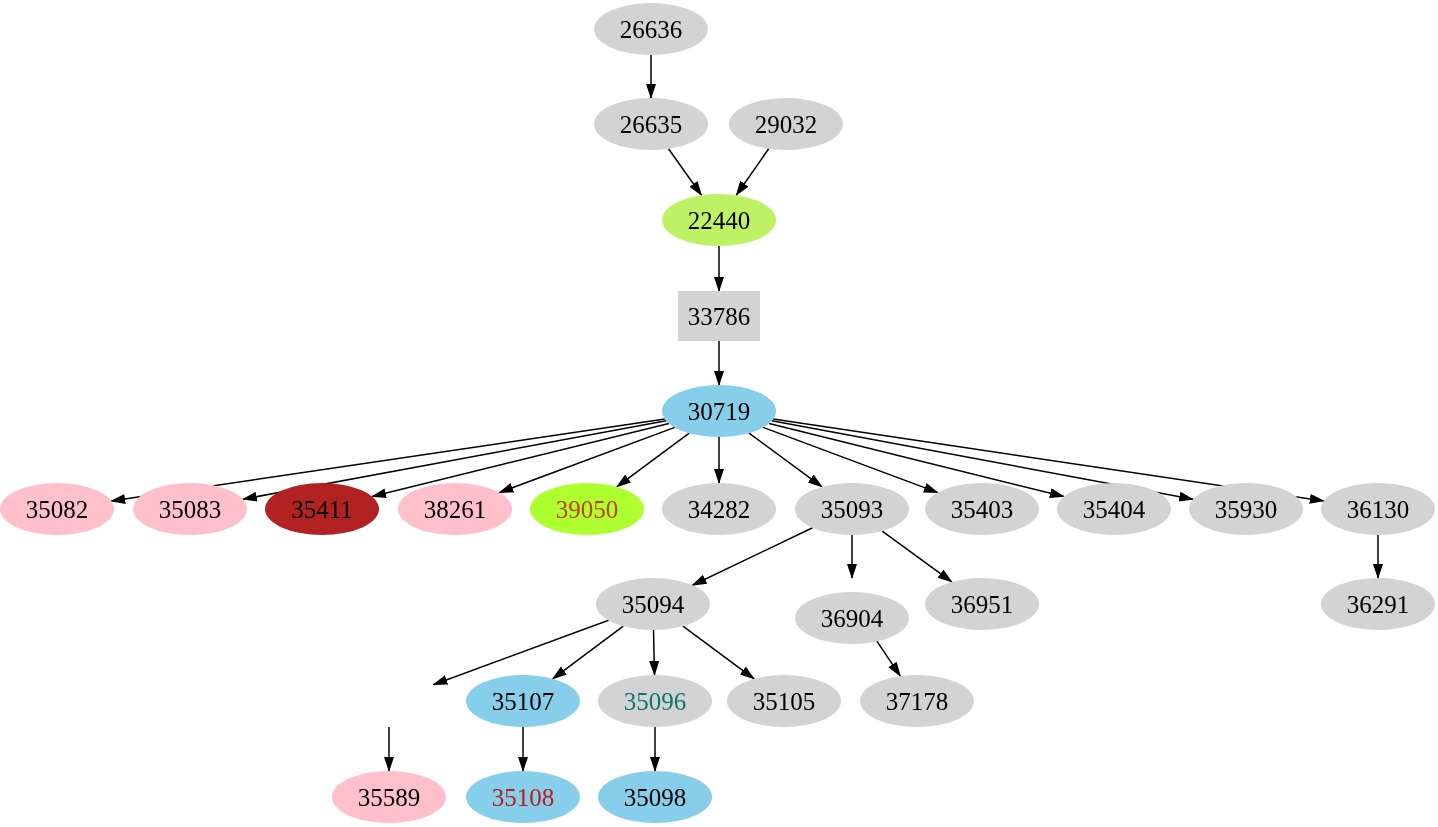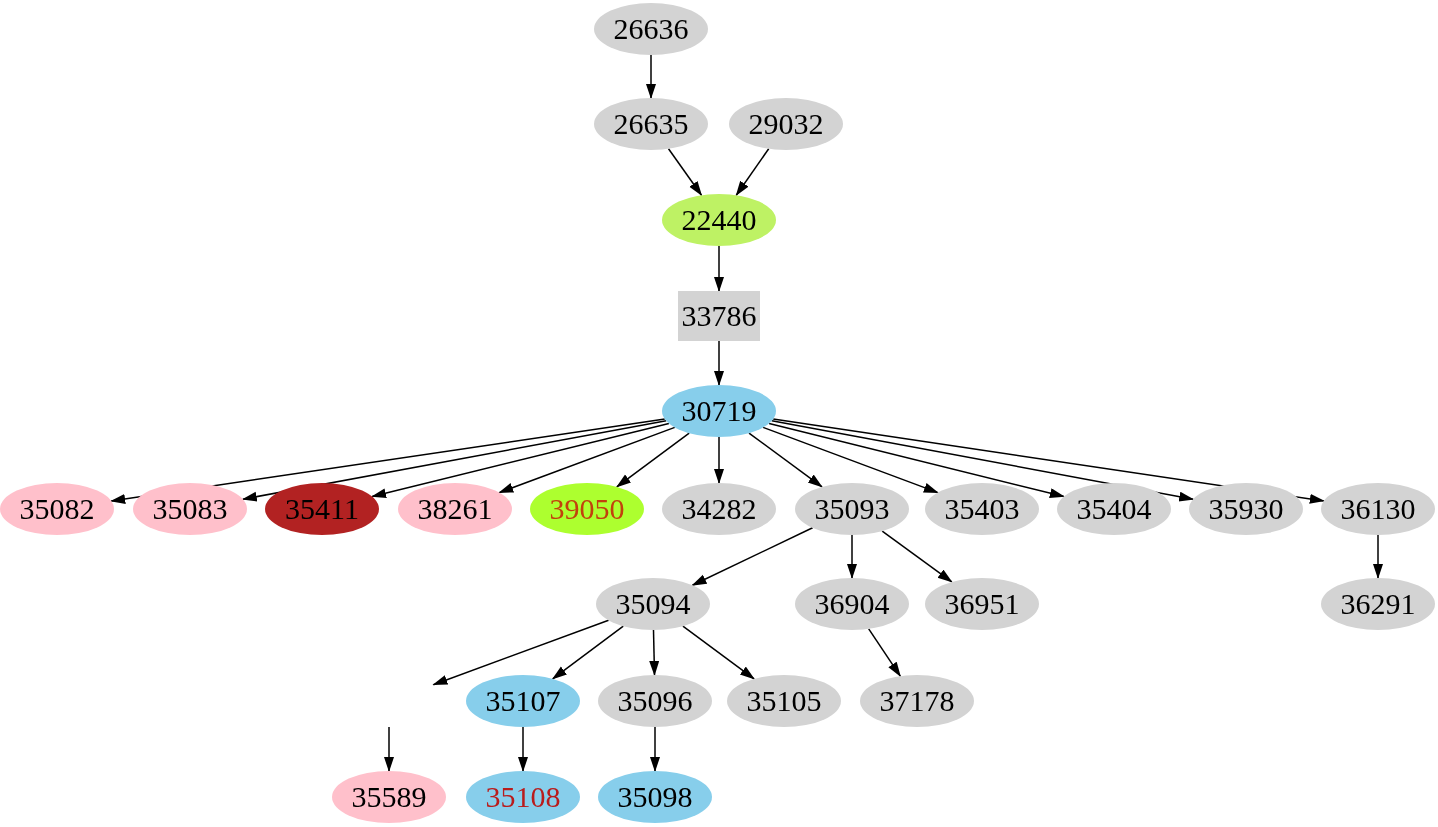--- a/index.html
+++ b/index.html
@@ -30,21 +30,21 @@
     left: 0; top: 0;
     width: 1438px;
     height: 827px;
     pointer-events: none;
   }
   .node {
     position: absolute;
     display: flex;
     align-items: center;
     justify-content: center;
-    font-size: 30px;
+    font-size: 25px;
     color: #000000;
     line-height: 1;
     white-space: nowrap;
   }
   .node.ellipse { border-radius: 50%; }
   .node.box { border-radius: 0; }
 </style>
 </head>
 <body>
 
@@ -96,24 +96,24 @@
       <div class="node ellipse" style="left: 265px; top: 483px; width: 114px; height: 52px; background-color: rgb(178, 34, 34); color: rgb(0, 0, 0);">35411</div>
       <div class="node ellipse" style="left: 398px; top: 483px; width: 114px; height: 52px; background-color: rgb(255, 192, 203); color: rgb(0, 0, 0);">38261</div>
       <div class="node ellipse" style="left: 530px; top: 483px; width: 114px; height: 52px; background-color: rgb(173, 255, 47); color: #c2410c;">39050</div>
       <div class="node ellipse" style="left: 662px; top: 483px; width: 114px; height: 52px; background-color: rgb(211, 211, 211); color: rgb(0, 0, 0);">34282</div>
       <div class="node ellipse" style="left: 795px; top: 483px; width: 114px; height: 52px; background-color: rgb(211, 211, 211); color: rgb(0, 0, 0);">35093</div>
       <div class="node ellipse" style="left: 925px; top: 483px; width: 114px; height: 52px; background-color: rgb(211, 211, 211); color: rgb(0, 0, 0);">35403</div>
       <div class="node ellipse" style="left: 1057px; top: 483px; width: 114px; height: 52px; background-color: rgb(211, 211, 211); color: rgb(0, 0, 0);">35404</div>
       <div class="node ellipse" style="left: 1189px; top: 483px; width: 114px; height: 52px; background-color: rgb(211, 211, 211); color: rgb(0, 0, 0);">35930</div>
       <div class="node ellipse" style="left: 1321px; top: 483px; width: 114px; height: 52px; background-color: rgb(211, 211, 211); color: rgb(0, 0, 0);">36130</div>
       <div class="node ellipse" style="left: 596px; top: 578px; width: 114px; height: 52px; background-color: rgb(211, 211, 211); color: rgb(0, 0, 0);">35094</div>
-      <div class="node ellipse" style="left: 795px; top: 578px; width: 114px; height: 52px; background-color: rgb(211, 211, 211); color: rgb(0, 0, 0);">36904</div>
+      <div class="node ellipse" style="left: 795px; top: 592px; width: 114px; height: 52px; background-color: rgb(211, 211, 211); color: rgb(0, 0, 0);">36904</div>
       <div class="node ellipse" style="left: 925px; top: 578px; width: 114px; height: 52px; background-color: rgb(211, 211, 211); color: rgb(0, 0, 0);">36951</div>
       <div class="node ellipse" style="left: 1321px; top: 578px; width: 114px; height: 52px; background-color: rgb(211, 211, 211); color: rgb(0, 0, 0);">36291</div>
       <div class="node ellipse" style="left: 466px; top: 675px; width: 114px; height: 52px; background-color: rgb(135, 206, 235); color: rgb(0, 0, 0);">35107</div>
-      <div class="node ellipse" style="left: 598px; top: 675px; width: 114px; height: 52px; background-color: rgb(211, 211, 211); color: #000000;">35096</div>
+      <div class="node ellipse" style="left: 598px; top: 675px; width: 114px; height: 52px; background-color: rgb(211, 211, 211); color: #0f766e;">35096</div>
       <div class="node ellipse" style="left: 727px; top: 675px; width: 114px; height: 52px; background-color: rgb(211, 211, 211); color: rgb(0, 0, 0);">35105</div>
       <div class="node ellipse" style="left: 860px; top: 675px; width: 114px; height: 52px; background-color: rgb(211, 211, 211); color: rgb(0, 0, 0); text-align: right;">37178</div>
       <div class="node ellipse" style="left: 332px; top: 771px; width: 114px; height: 52px; background-color: rgb(255, 192, 203); color: rgb(0, 0, 0);">35589</div>
       <div class="node ellipse" style="left: 466px; top: 771px; width: 114px; height: 52px; background-color: rgb(135, 206, 235); color: #b91c1c;">35108</div>
       <div class="node ellipse" style="left: 598px; top: 771px; width: 114px; height: 52px; background-color: rgb(135, 206, 235); color: rgb(0, 0, 0);">35098</div>
     </div>
 </div>
 
 </body></html>

